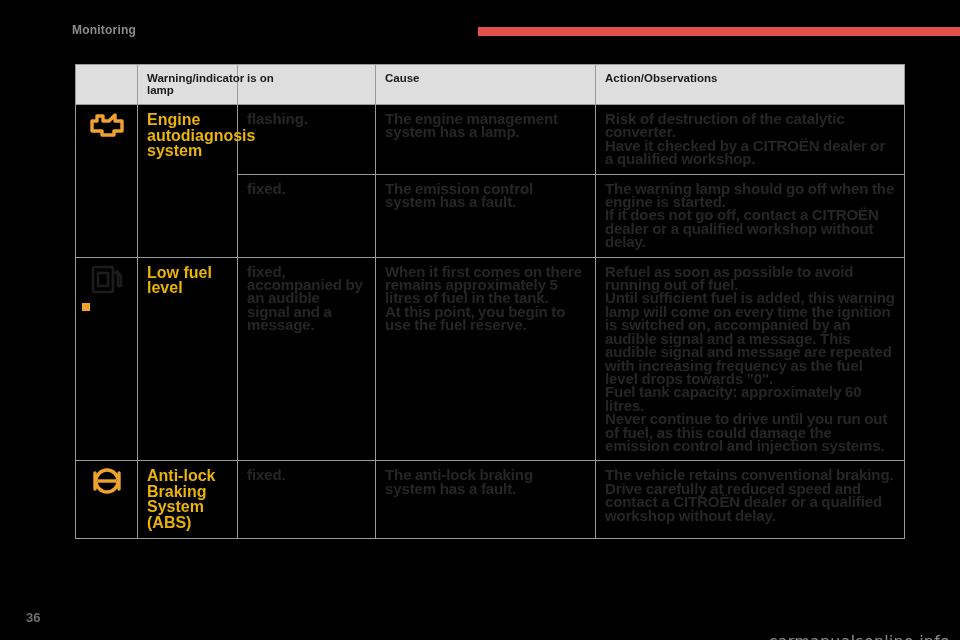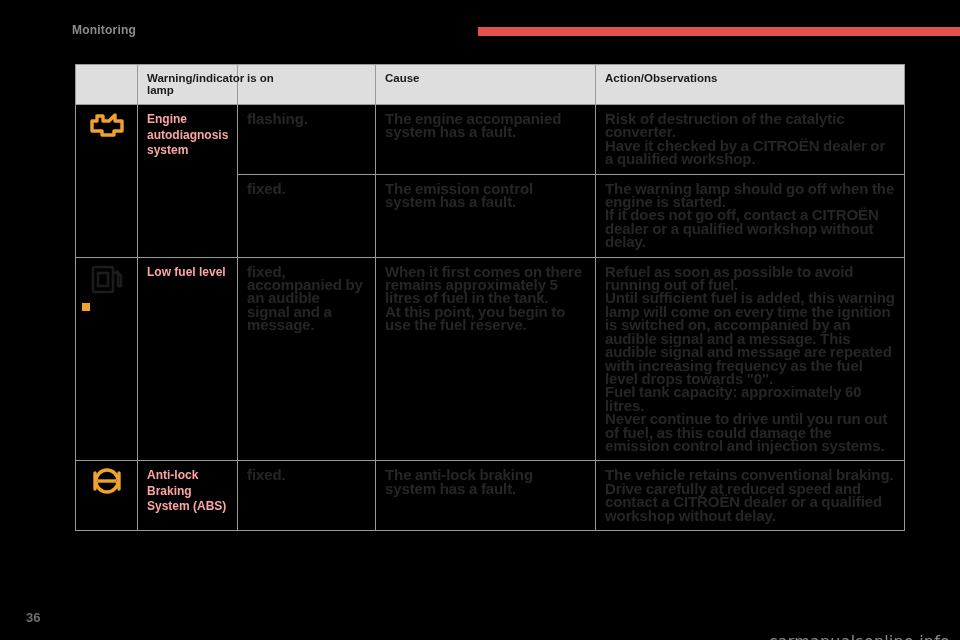--- a/index.html
+++ b/index.html
@@ -75,22 +75,22 @@
     height: 22px;
     vertical-align: middle;
     padding-top: 6px;
     padding-bottom: 6px;
   }
   thead th.th-symbol { background: #dedede !important; }
 
   
   td.cell-name {
     background: #f1f2f0;
-    color: #fca5a5;
-    font-size: 12px;
+    color: #eab308;
+    font-size: 16px;
     font-weight: bold;
     line-height: 15.5px;
   }
   td.cell-symbol {
     background: #000000;
     text-align: center;
     padding-top: 9px;
   }
 
   
@@ -173,21 +173,21 @@
           <svg width="34" height="26" viewBox="0 0 34 26" aria-hidden="true">
             <path d="M2 9 L7 9 L7 4 L13 4 L13 9 L19 9 L25 3 L25 9 L32 9 L32 19 L24 19 L24 23 L12 23 L12 19 L2 19 Z" fill="none" stroke="#efa22c" stroke-width="3.4" stroke-linejoin="round"></path>
           </svg>
         </span>
       </td>
       <td class="cell-name" rowspan="2">Engine autodiagnosis system</td>
       <td class="obscured">
         <p>flashing.</p>
       </td>
       <td class="obscured">
-        <p>The engine accompanied system has a fault.</p>
+        <p>The engine management system has a lamp.</p>
       </td>
       <td class="obscured">
         <p>Risk of destruction of the catalytic converter.<br>Have it checked by a CITROËN dealer or a qualified workshop.</p>
       </td>
     </tr>
     <tr>
       <td class="obscured">
         <p>fixed.</p>
       </td>
       <td class="obscured">

